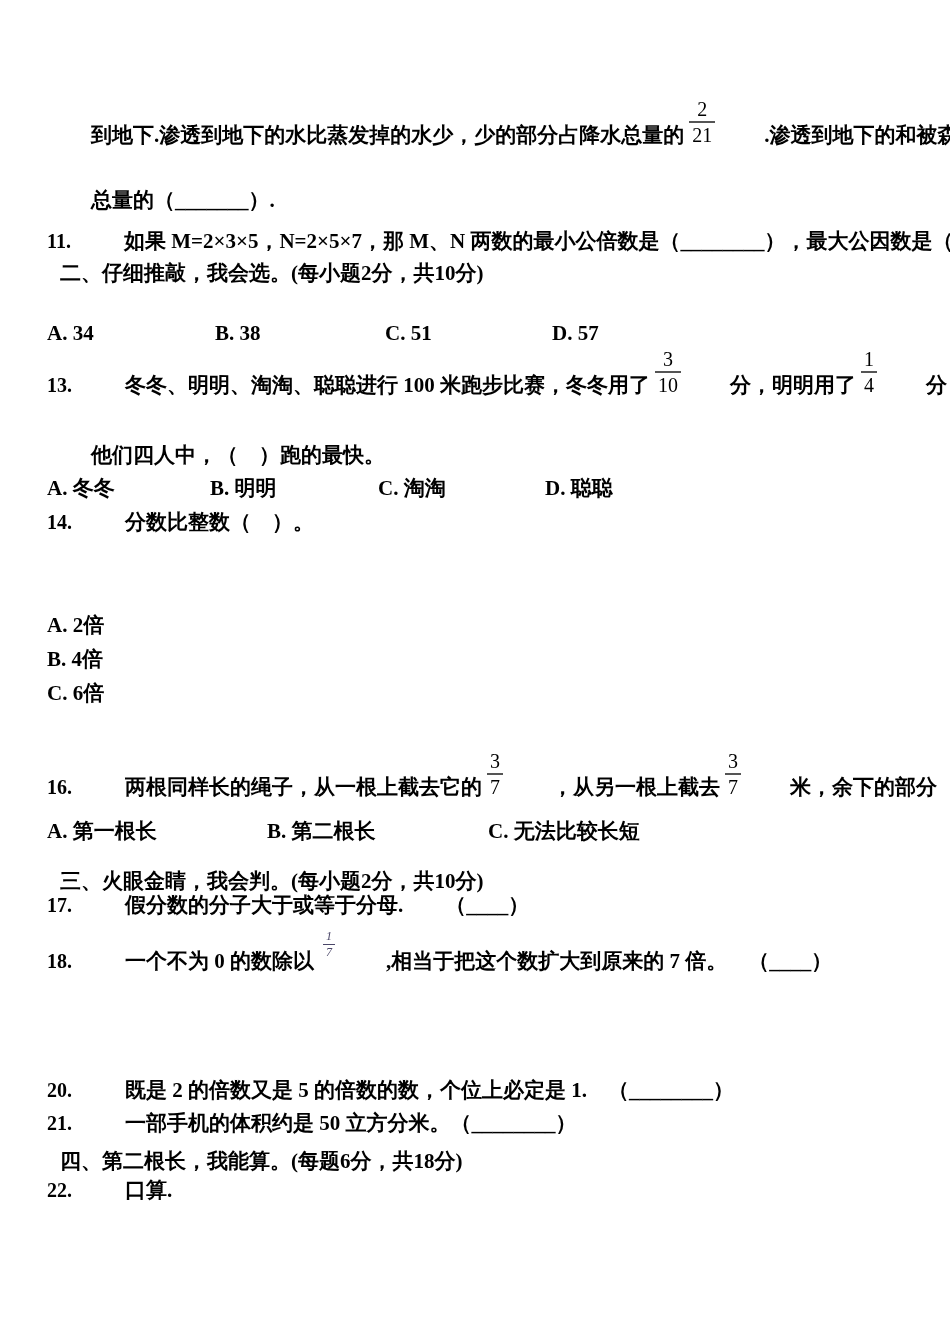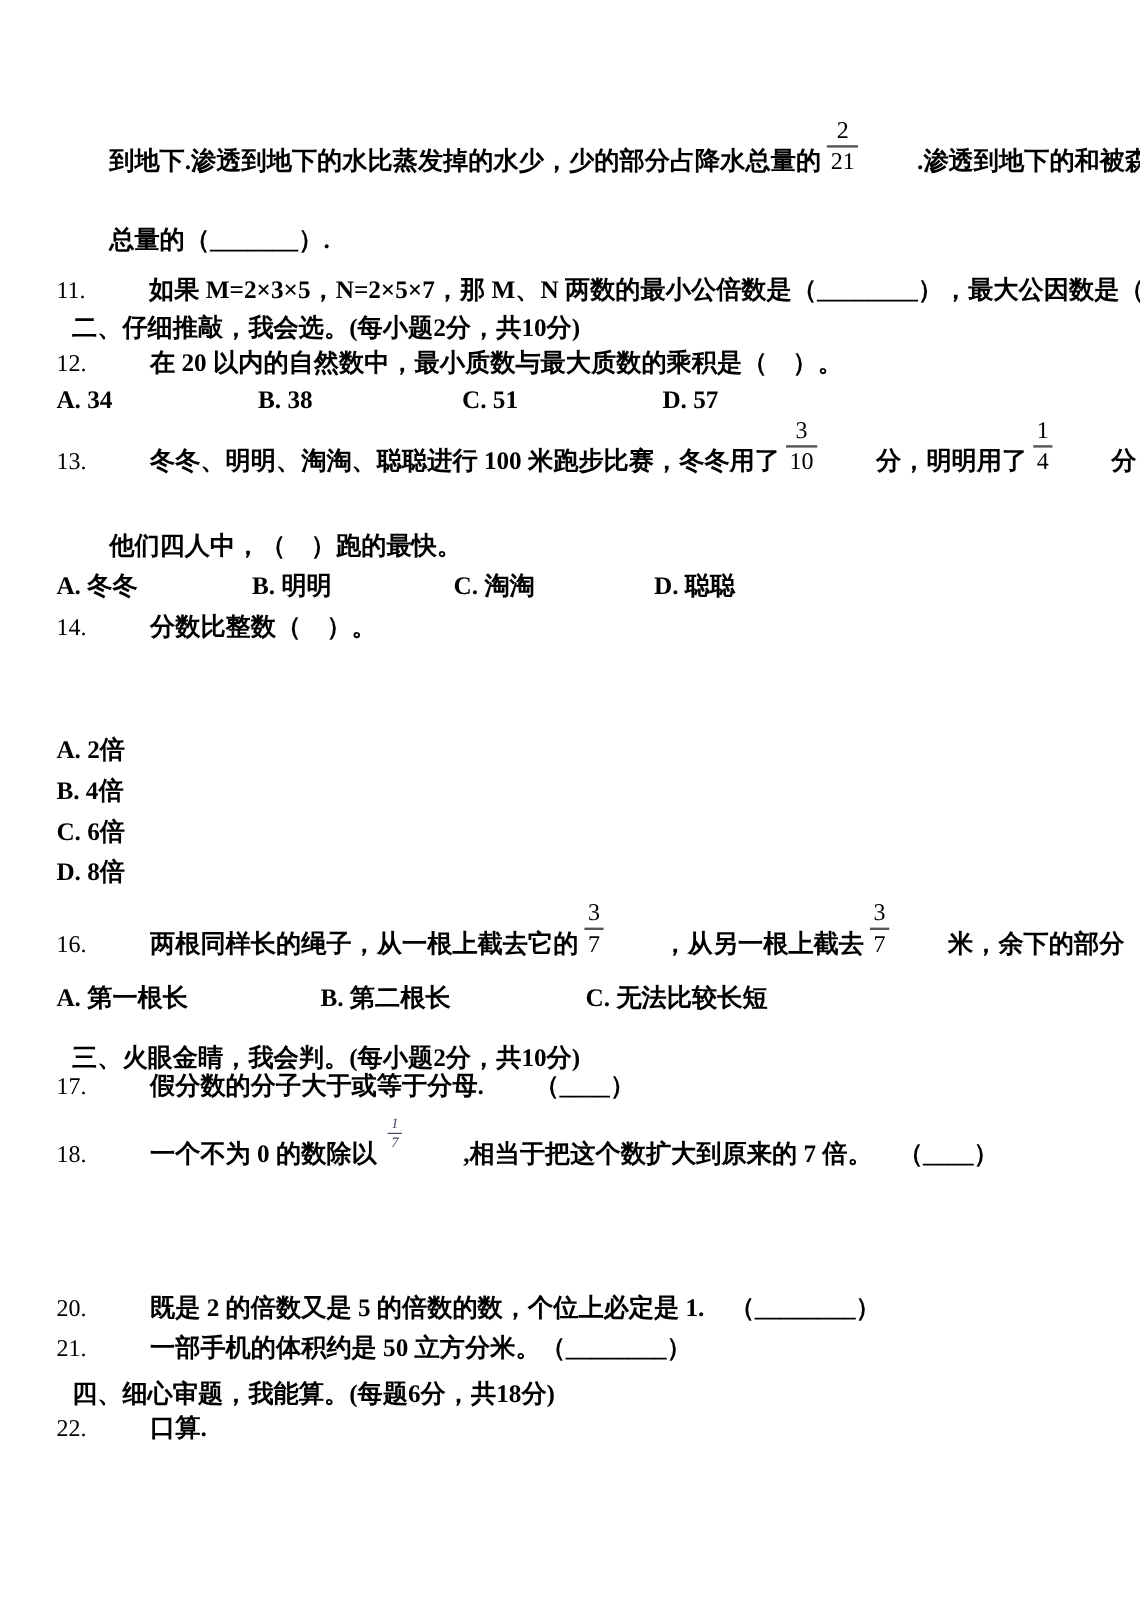--- a/index.html
+++ b/index.html
@@ -3,21 +3,21 @@
 <meta charset="utf-8">
 <style>
   * { margin:0; padding:0; box-sizing:border-box; }
   html,body { background:#ffffff; }
   .page {
     position:relative; width:950px; height:1344px; background:#ffffff; color:#000000;
     font-family:"Liberation Serif","DejaVu Serif",serif;
     font-size:21px; font-weight:700; overflow:hidden;
   }
   .line { position:absolute; left:47px; width:880px; line-height:30px; white-space:nowrap; }
-  .qnum { font-weight:400; font-size:20px; margin-right:9px; }
+  .qnum { font-weight:700; font-size:20px; margin-right:9px; }
   .qtext { font-weight:700;margin-left:44px; }
   
   .frac { display:inline-block; text-align:center; font-weight:400; font-size:20px; line-height:1.1; margin:0 5px; vertical-align:baseline; }
   .frac .fnum { display:block; padding:0 3px 1px; }
   .frac .fden { display:block; border-top:2px solid #555; padding:1px 3px 0; }
   
   .frac-sm { font-size:12px; font-style:italic; color:#4a4668; vertical-align:12px; margin:0 7px 0 9px; line-height:1.1; }
   .frac-sm .fden { border-top:1px solid #4a4668; padding-top:1px; }
   .options { height:30px; }
   .opt { position:absolute; top:0; font-weight:700;text-align:right; }
@@ -29,21 +29,20 @@
 <div class="page">
 
   <div class="line" style="top:98px"><span class="qtext">到地下.渗透到地下的水比蒸发掉的水少，少的部分占降水总量的</span><span class="frac"><span class="fnum">2</span><span class="fden">21</span></span><span class="qtext">.渗透到地下的和被森林吸收的水量之和共占降水</span></div>
 
   <div class="line" style="top:185px"><span class="qtext">总量的（_______）.</span></div>
 
   <div class="line" style="top:226px"><span class="qnum">11.</span><span class="qtext">如果 M=2×3×5，N=2×5×7，那 M、N 两数的最小公倍数是（________），最大公因数是（________）。</span></div>
 
   <div class="line heading" style="top:258px">二、仔细推敲，我会选。(每小题2分，共10分)</div>
 
-  <div class="line" style="top:287px"><span class="qnum">12.</span><span class="qtext">在 20 以内的自然数中，最小质数与最大质数的乘积是（　）。</span></div>
   <div class="line options" style="top:318px">
     <span class="opt" style="left:0px">A. 34</span>
     <span class="opt" style="left:168px">B. 38</span>
     <span class="opt" style="left:338px">C. 51</span>
     <span class="opt" style="left:505px">D. 57</span>
   </div>
 
   <div class="line" style="top:348px"><span class="qnum">13.</span><span class="qtext">冬冬、明明、淘淘、聪聪进行 100 米跑步比赛，冬冬用了</span><span class="frac"><span class="fnum">3</span><span class="fden">10</span></span><span class="qtext">分，明明用了</span><span class="frac"><span class="fnum">1</span><span class="fden">4</span></span><span class="qtext">分，　淘淘用了</span><span class="frac"><span class="fnum">1</span><span class="fden">3</span></span></div>
 
   <div class="line" style="top:440px"><span class="qtext">他们四人中，（　）跑的最快。</span></div>
@@ -52,35 +51,34 @@
     <span class="opt" style="left:163px">B. 明明</span>
     <span class="opt" style="left:331px">C. 淘淘</span>
     <span class="opt" style="left:498px">D. 聪聪</span>
   </div>
 
   <div class="line" style="top:507px"><span class="qnum">14.</span><span class="qtext">分数比整数（　）。</span></div>
 
   <div class="line" style="top:610px"><span class="opt" style="position:static">A. 2倍</span></div>
   <div class="line" style="top:644px"><span class="opt" style="position:static">B. 4倍</span></div>
   <div class="line" style="top:678px"><span class="opt" style="position:static">C. 6倍</span></div>
-  <div class="line" style="top:711px"><span class="opt" style="position:static">D. 8倍</span></div>
 
   <div class="line" style="top:750px"><span class="qnum">16.</span><span class="qtext">两根同样长的绳子，从一根上截去它的</span><span class="frac"><span class="fnum">3</span><span class="fden">7</span></span><span class="qtext">，从另一根上截去</span><span class="frac"><span class="fnum">3</span><span class="fden">7</span></span><span class="qtext">米，余下的部分（ ）</span></div>
   <div class="line options" style="top:816px">
     <span class="opt" style="left:0px">A. 第一根长</span>
     <span class="opt" style="left:220px">B. 第二根长</span>
     <span class="opt" style="left:441px">C. 无法比较长短</span>
   </div>
 
   <div class="line heading" style="top:866px">三、火眼金睛，我会判。(每小题2分，共10分)</div>
 
   <div class="line" style="top:890px"><span class="qnum">17.</span><span class="qtext">假分数的分子大于或等于分母.　　（____）</span></div>
 
   <div class="line" style="top:930px"><span class="qnum">18.</span><span class="qtext">一个不为 0 的数除以</span><span class="frac frac-sm"><span class="fnum">1</span><span class="fden">7</span></span><span class="qtext">,相当于把这个数扩大到原来的 7 倍。　（____）</span></div>
 
   <div class="line" style="top:1075px"><span class="qnum">20.</span><span class="qtext">既是 2 的倍数又是 5 的倍数的数，个位上必定是 1.　（________）</span></div>
   <div class="line" style="top:1108px"><span class="qnum">21.</span><span class="qtext">一部手机的体积约是 50 立方分米。（________）</span></div>
 
-  <div class="line heading" style="top:1146px">四、细心审题，我能算。(每题6分，共18分)</div>
+  <div class="line heading" style="top:1146px">四、第二根长，我能算。(每题6分，共18分)</div>
 
   <div class="line" style="top:1175px"><span class="qnum">22.</span><span class="qtext">口算.</span></div>
 
 </div>
 
 </body></html>

